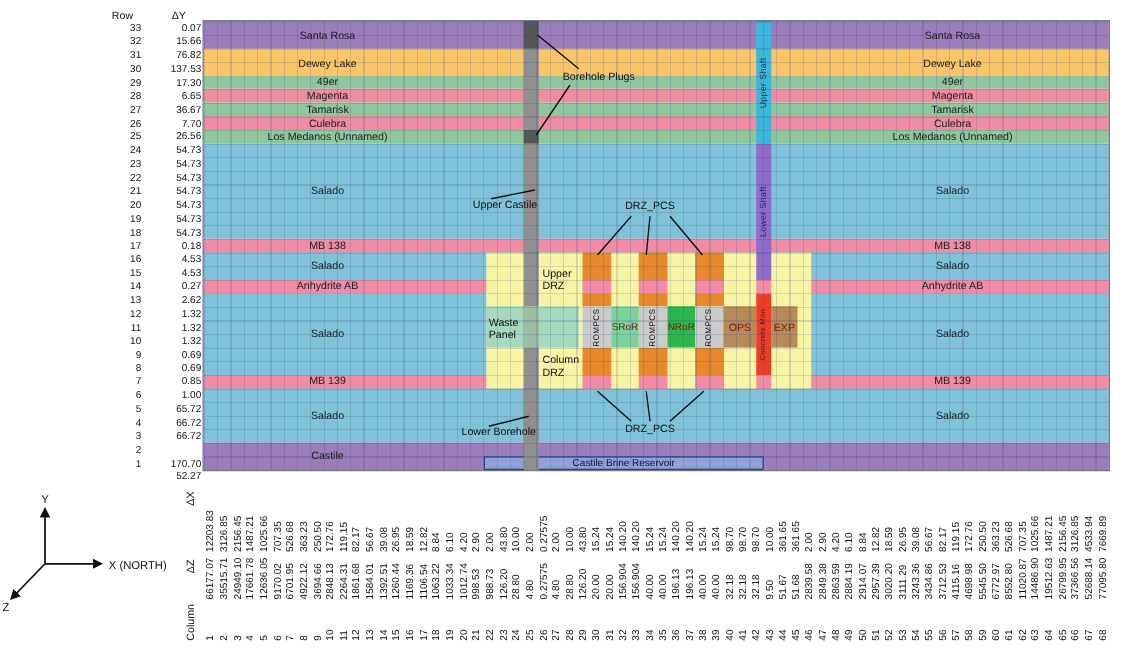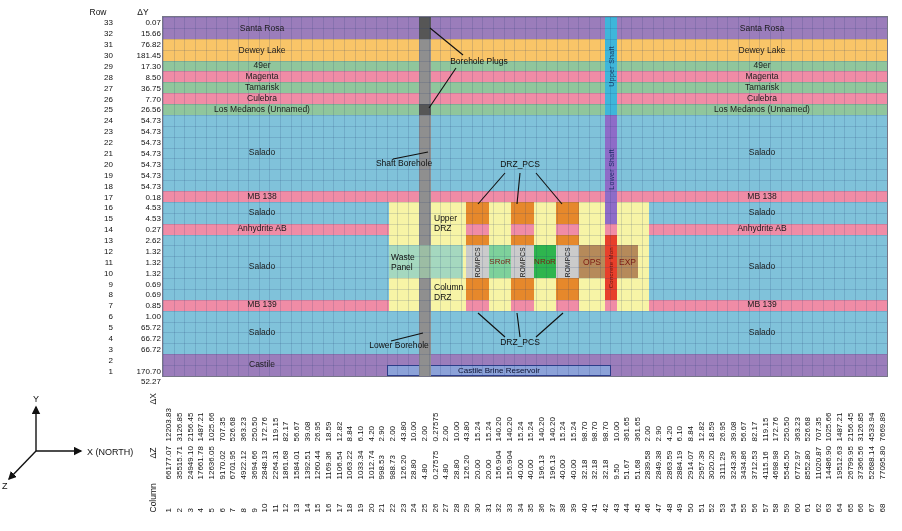--- a/index.html
+++ b/index.html
@@ -122,44 +122,44 @@
     <span class="lab" style="left: 262px; top: 229.1px; font-size: 8.5px; color: rgb(28, 28, 28);">Anhydrite AB</span>
     <span class="lab" style="left: 762px; top: 229.1px; font-size: 8.5px; color: rgb(28, 28, 28);">Anhydrite AB</span>
     <span class="lab" style="left: 262px; top: 267px; font-size: 8.5px; color: rgb(28, 28, 28);">Salado</span>
     <span class="lab" style="left: 762px; top: 267px; font-size: 8.5px; color: rgb(28, 28, 28);">Salado</span>
     <span class="lab" style="left: 262px; top: 305.3px; font-size: 8.5px; color: rgb(28, 28, 28);">MB 139</span>
     <span class="lab" style="left: 762px; top: 305.3px; font-size: 8.5px; color: rgb(28, 28, 28);">MB 139</span>
     <span class="lab" style="left: 262px; top: 332.5px; font-size: 8.5px; color: rgb(28, 28, 28);">Salado</span>
     <span class="lab" style="left: 762px; top: 332.5px; font-size: 8.5px; color: rgb(28, 28, 28);">Salado</span>
     <span class="lab" style="left: 262px; top: 365px; font-size: 8.5px; color: rgb(28, 28, 28);">Castile</span>
     <span class="lab" style="left: 479px; top: 62px; font-size: 8.5px; color: rgb(16, 16, 16);">Borehole Plugs</span>
-    <span class="lab" style="left: 404px; top: 164px; font-size: 8.5px; color: rgb(16, 16, 16);">Shaft Borehole</span>
+    <span class="lab" style="left: 404px; top: 164px; font-size: 8.5px; color: rgb(16, 16, 16);">Upper Castile</span>
     <span class="lab" style="left: 399px; top: 346px; font-size: 8.5px; color: rgb(16, 16, 16);">Lower Borehole</span>
     <span class="lab" style="left: 520px; top: 165px; font-size: 8.5px; color: rgb(16, 16, 16);">DRZ_PCS</span>
     <span class="lab" style="left: 520px; top: 343px; font-size: 8.5px; color: rgb(16, 16, 16);">DRZ_PCS</span>
     <span class="lab left" style="left: 434px; top: 224px; font-size: 8.5px; color: rgb(16, 16, 16);">Upper
 DRZ</span>
     <span class="lab left" style="left: 434px; top: 293px; font-size: 8.5px; color: rgb(16, 16, 16);">Column
 DRZ</span>
     <span class="lab left" style="left: 391px; top: 263px; font-size: 8.5px; color: rgb(16, 16, 16);">Waste
 Panel</span>
     <span class="rlab" style="left: 83px; top: 22.4394px; width: 30px;">33</span>
     <span class="rlab" style="left: 116px; top: 22.4394px; width: 45px;">0.07</span>
     <span class="rlab" style="left: 83px; top: 33.3182px; width: 30px;">32</span>
     <span class="rlab" style="left: 116px; top: 33.3182px; width: 45px;">15.66</span>
     <span class="rlab" style="left: 83px; top: 44.197px; width: 30px;">31</span>
     <span class="rlab" style="left: 116px; top: 44.197px; width: 45px;">76.82</span>
     <span class="rlab" style="left: 83px; top: 55.0758px; width: 30px;">30</span>
-    <span class="rlab" style="left: 116px; top: 55.0758px; width: 45px;">181.45</span>
+    <span class="rlab" style="left: 116px; top: 55.0758px; width: 45px;">137.53</span>
     <span class="rlab" style="left: 83px; top: 65.9545px; width: 30px;">29</span>
     <span class="rlab" style="left: 116px; top: 65.9545px; width: 45px;">17.30</span>
     <span class="rlab" style="left: 83px; top: 76.8333px; width: 30px;">28</span>
-    <span class="rlab" style="left: 116px; top: 76.8333px; width: 45px;">8.50</span>
+    <span class="rlab" style="left: 116px; top: 76.8333px; width: 45px;">6.65</span>
     <span class="rlab" style="left: 83px; top: 87.7121px; width: 30px;">27</span>
-    <span class="rlab" style="left: 116px; top: 87.7121px; width: 45px;">36.75</span>
+    <span class="rlab" style="left: 116px; top: 87.7121px; width: 45px;">36.67</span>
     <span class="rlab" style="left: 83px; top: 98.5909px; width: 30px;">26</span>
     <span class="rlab" style="left: 116px; top: 98.5909px; width: 45px;">7.70</span>
     <span class="rlab" style="left: 83px; top: 109.47px; width: 30px;">25</span>
     <span class="rlab" style="left: 116px; top: 109.47px; width: 45px;">26.56</span>
     <span class="rlab" style="left: 83px; top: 120.348px; width: 30px;">24</span>
     <span class="rlab" style="left: 116px; top: 120.348px; width: 45px;">54.73</span>
     <span class="rlab" style="left: 83px; top: 131.227px; width: 30px;">23</span>
     <span class="rlab" style="left: 116px; top: 131.227px; width: 45px;">54.73</span>
     <span class="rlab" style="left: 83px; top: 142.106px; width: 30px;">22</span>
     <span class="rlab" style="left: 116px; top: 142.106px; width: 45px;">54.73</span>

